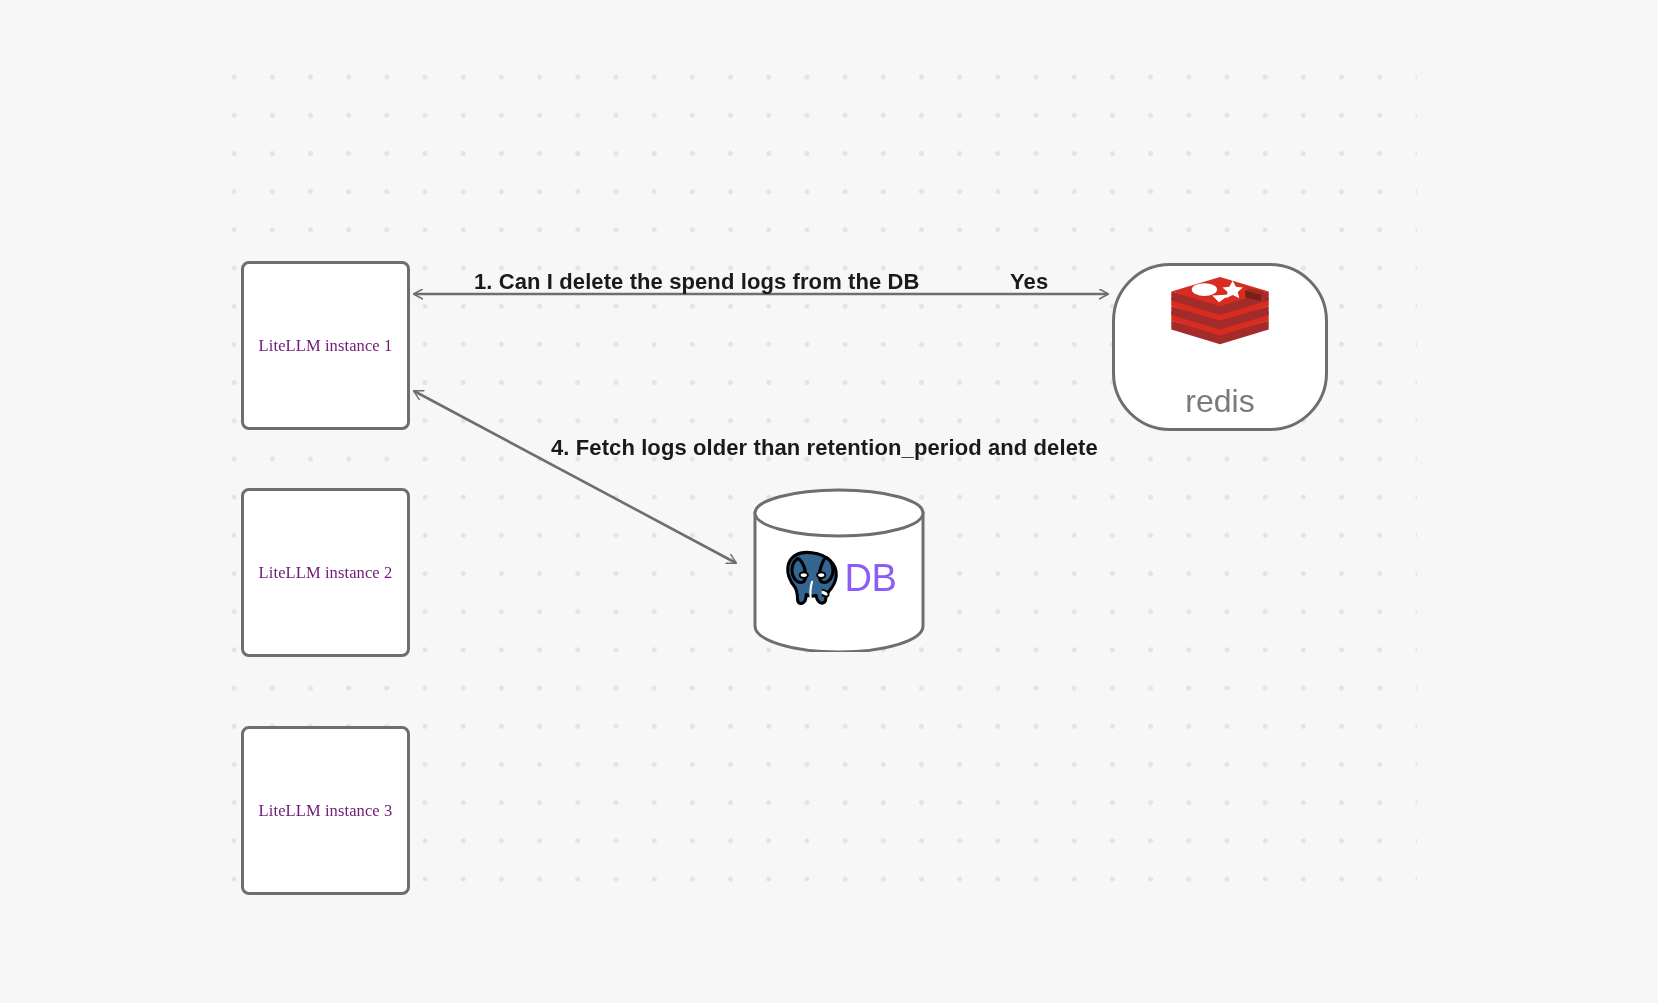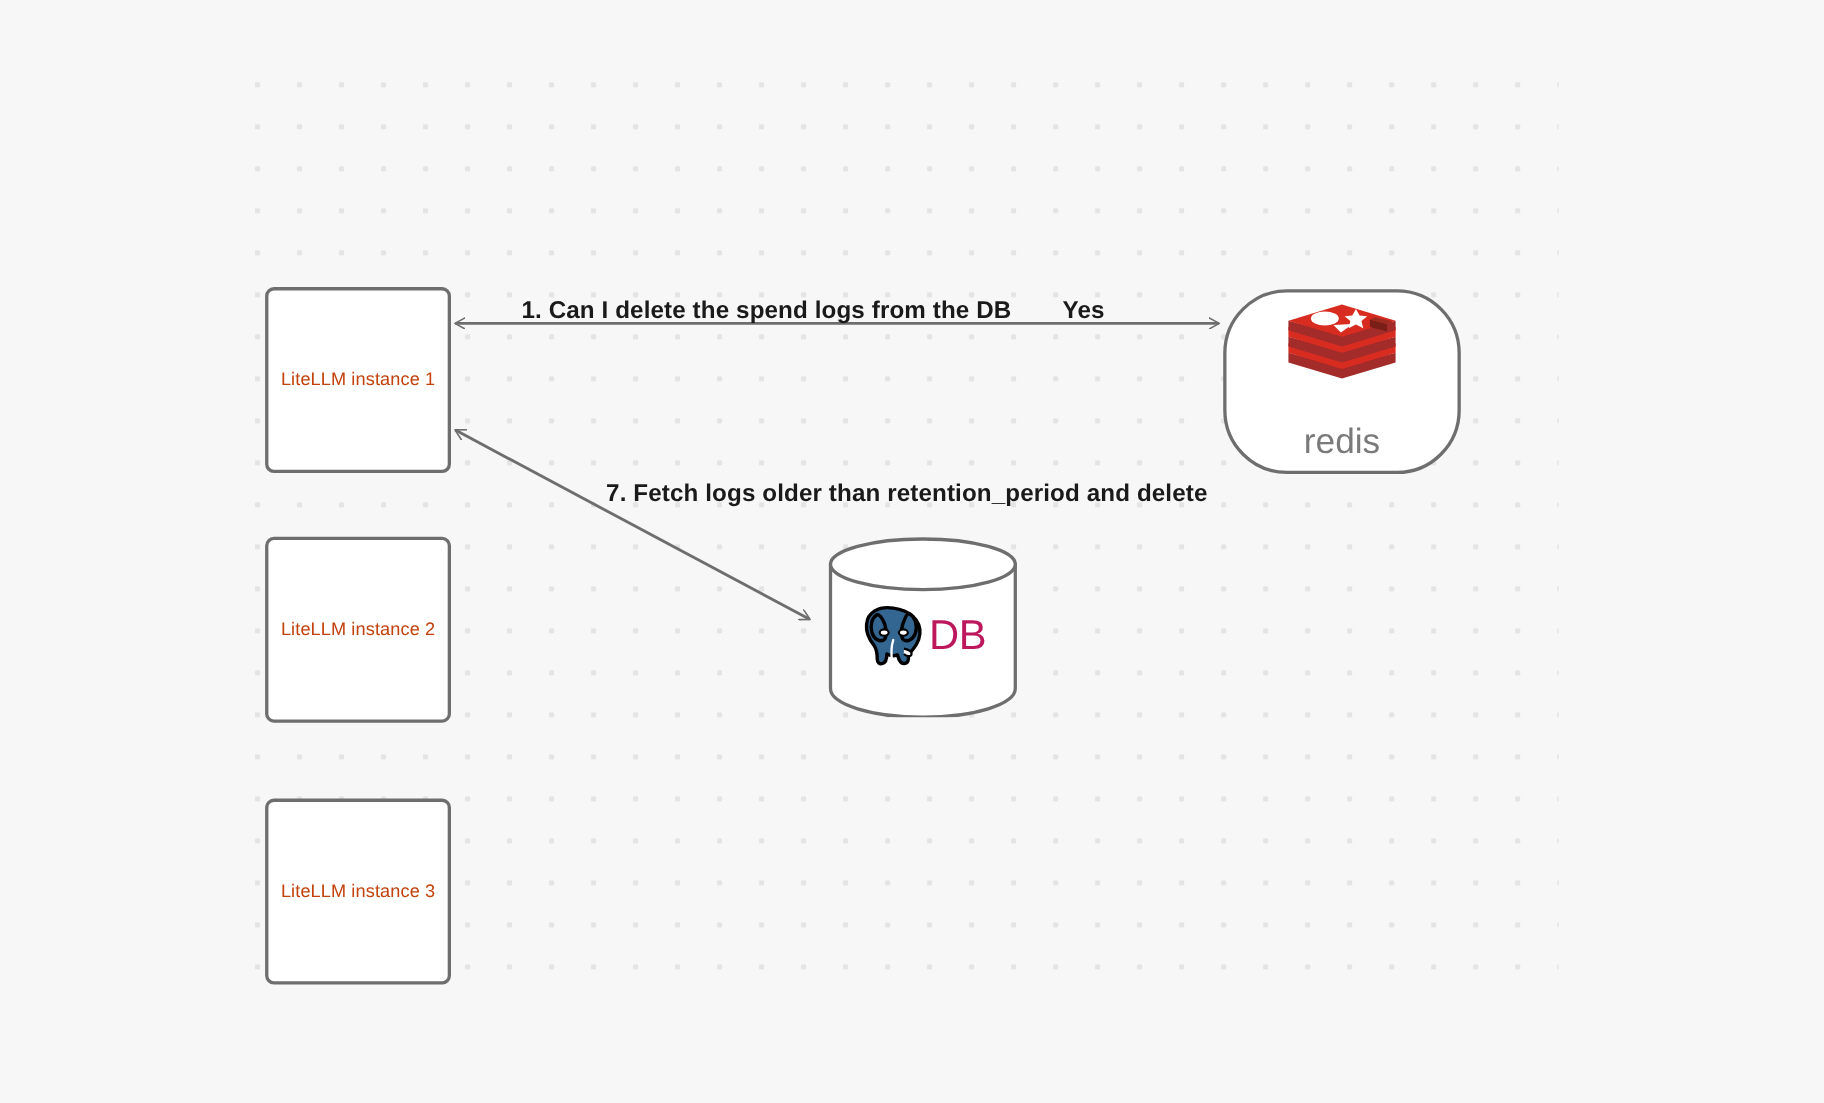--- a/index.html
+++ b/index.html
@@ -48,23 +48,24 @@
     background: #ffffff;
     border: 3px solid #6e6e6e;
     border-radius: 8px;
     box-sizing: border-box;
     display: flex;
     align-items: center;
     justify-content: center;
   }
   .node-box .node-label {
     font-size: 16.5px;
-    color: #c2410c;
+    color: #701a75;
     letter-spacing: 0.1px;
     white-space: nowrap;
+    font-family: Liberation Serif, serif;
   }
 
   #litellm-1 { left: 241px; top: 261px;  width: 169px; height: 169px; }
   #litellm-2 { left: 241px; top: 488px;  width: 169px; height: 169px; }
   #litellm-3 { left: 241px; top: 726px;  width: 169px; height: 169px; }
 
   
   #redis-node {
     position: absolute;
     left: 1112px;
@@ -100,36 +101,36 @@
     width: 174px;
     height: 78px;
     display: flex;
     align-items: center;
     justify-content: center;
     gap: 1px;
   }
   #pg-elephant { width: 62px; height: 62px; display: block; }
   #db-text {
     font-size: 38px;
-    color: #be185d;
+    color: #8b5cf6;
     letter-spacing: -0.5px;
     line-height: 1;
   }
 
   
   .edge-label {
     position: absolute;
     font-size: 22px;
     font-weight: bold;
     color: #1a1a1a;
     white-space: nowrap;
     letter-spacing: 0.1px;
   }
   #edge1-label  { left: 474px; top: 269px; }
-  #edge1-answer { left: 966px; top: 269px; }
+  #edge1-answer { left: 1010px; top: 269px; }
   #edge2-label  { left: 551px; top: 435px; }
 </style>
 </head>
 <body>
 
 <div id="canvas">
 
   <div id="dotgrid"></div>
 
   <svg id="edges" viewBox="0 0 1658 1003" xmlns="http://www.w3.org/2000/svg">
@@ -146,21 +147,21 @@
     <line x1="414" y1="294" x2="1108" y2="294" stroke="#6e6e6e" stroke-width="2.6" marker-start="url(#arrow-start)" marker-end="url(#arrow-end)"></line>
 
       DB  (diagonal) --&gt;
     <line x1="414" y1="391" x2="736" y2="563" stroke="#6e6e6e" stroke-width="2.6" marker-start="url(#arrow-start)" marker-end="url(#arrow-end)"></line>
   </svg>
 
   <div class="edge-label" id="edge1-label">1.  Can I delete the spend logs from the DB</div>
 
   <div class="edge-label" id="edge1-answer">Yes</div>
 
-  <div class="edge-label" id="edge2-label">7.  Fetch logs older than retention_period and delete</div>
+  <div class="edge-label" id="edge2-label">4.  Fetch logs older than retention_period and delete</div>
 
   <div class="node-box" id="litellm-1">
     <span class="node-label">LiteLLM instance 1</span>
   </div>
 
   <div class="node-box" id="litellm-2">
     <span class="node-label">LiteLLM instance 2</span>
   </div>
 
   <div class="node-box" id="litellm-3">

